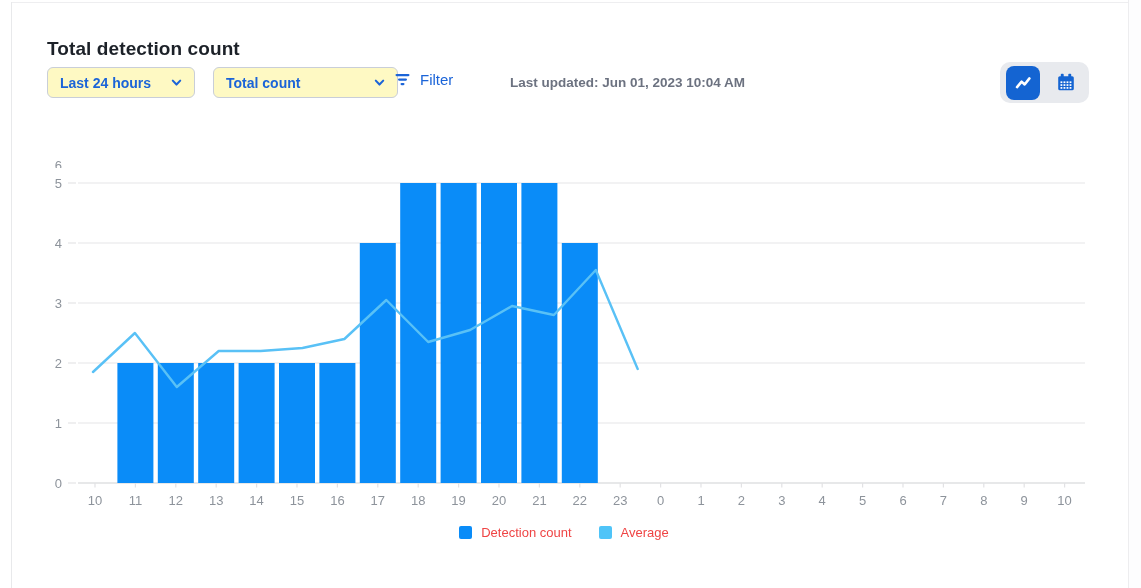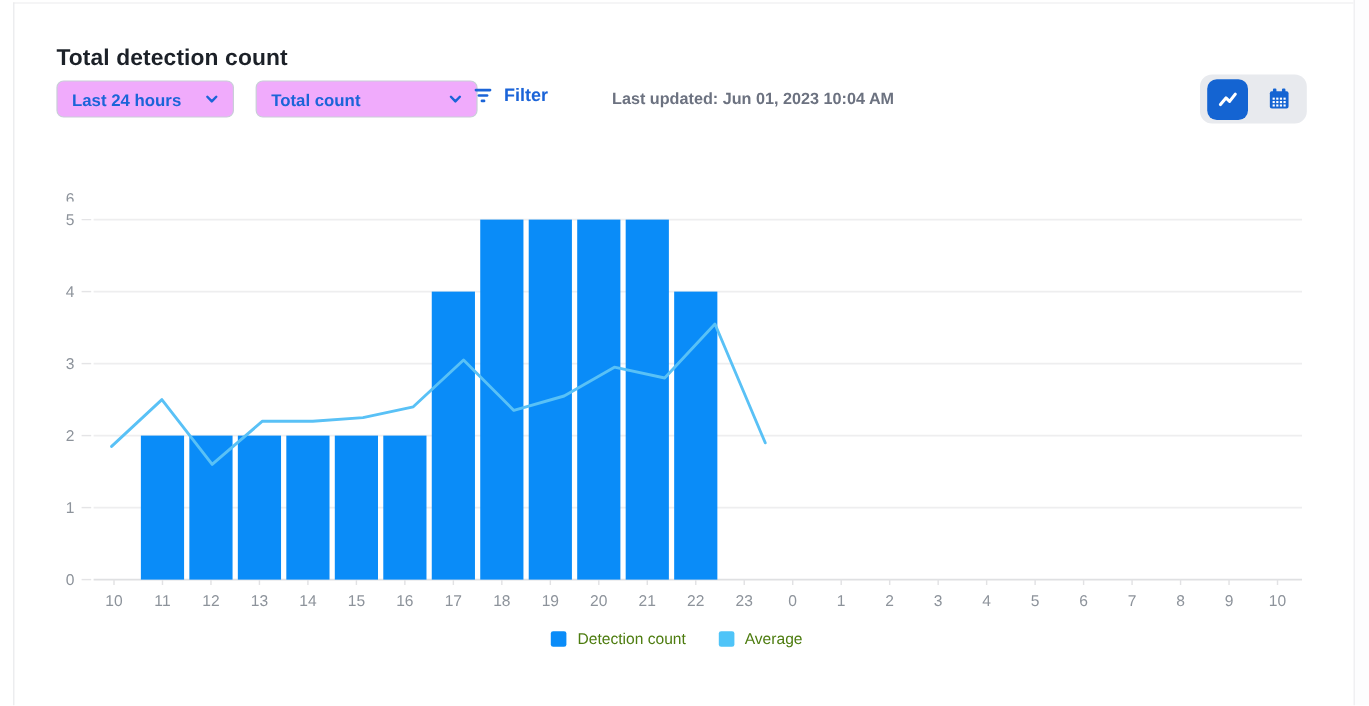--- a/index.html
+++ b/index.html
@@ -4,47 +4,47 @@
 <style>
   * { margin:0; padding:0; box-sizing:border-box; }
   html,body { width:1141px; height:588px; background:#ffffff; overflow:hidden;
               font-family:"Liberation Sans", sans-serif; position:relative; }
   .edge-left  { position:absolute; left:11px; top:2px; bottom:0; width:0; border-left:1.5px solid #e8e9eb; }
   .edge-top   { position:absolute; left:11px; right:13px; top:2px; height:0; border-top:1px solid #eeeef0; }
   .edge-right { position:absolute; left:1128px; top:0; bottom:0; width:13px; background:#fdfdfe; border-left:1px solid #ededef; }
 
   .page-title { position:absolute; left:47px; top:22px; font-size:19px; font-weight:700; color:#1c2128; letter-spacing:.1px;margin-top:16px; }
 
-  .dd { position:absolute; top:67px; height:31px; background:#f0abfc; border:1px solid #c9ced8;
+  .dd { position:absolute; top:67px; height:31px; background:#fef9c3; border:1px solid #c9ced8;
         border-radius:6px; display:flex; align-items:center; justify-content:space-between;
         padding:0 11px 0 12px; cursor:pointer; }
   .dd-label { font-size:14px; font-weight:700; color:#1b64d8; }
   .dd1 { left:47px;  width:148px; }
   .dd2 { left:213px; width:185px; }
   .chev { display:flex; margin-left:10px; }
 
   .filter-btn { position:absolute; left:394px; top:71px; display:flex; align-items:center; gap:9px; cursor:pointer; }
-  .filter-label { font-size:15px; font-weight:700; color:#1b64d8; }
+  .filter-label { font-size:15px; font-weight:400; color:#1b64d8; }
 
   .last-updated { position:absolute; left:510px; top:75px; font-size:13.5px; font-weight:700; color:#6c7280; }
 
   .toggle-group { position:absolute; left:1000px; top:62px; width:89px; height:41px; background:#e8eaee;
                   border-radius:10px; display:flex; align-items:center; gap:9px; padding:0 6px; }
   .toggle-btn { width:34px; height:34px; border:none; background:transparent; border-radius:8px;
                 display:flex; align-items:center; justify-content:center; cursor:pointer; }
   .toggle-btn.active { background:#1464d2; }
 
   .chart-wrap { position:absolute; left:0; top:140px; width:1141px; height:385px; }
   svg text { font-family:"Liberation Sans", sans-serif; }
 
   .legend { position:absolute; left:0; right:13px; top:525px; display:flex; justify-content:center;
             align-items:center; gap:27px; }
   .legend-item { display:flex; align-items:center; gap:9px; cursor:pointer; }
   .legend-swatch { width:13px; height:13px; border-radius:2px; }
-  .legend-label { font-size:13px; color:#4d7c0f; }
+  .legend-label { font-size:13px; color:#ef4444; }
 </style>
 </head>
 <body>
 
 <div class="edge-top"></div>
 <div class="edge-left"></div>
 <div class="edge-right"></div>
 
 <div class="page-title">Total detection count</div>
 

